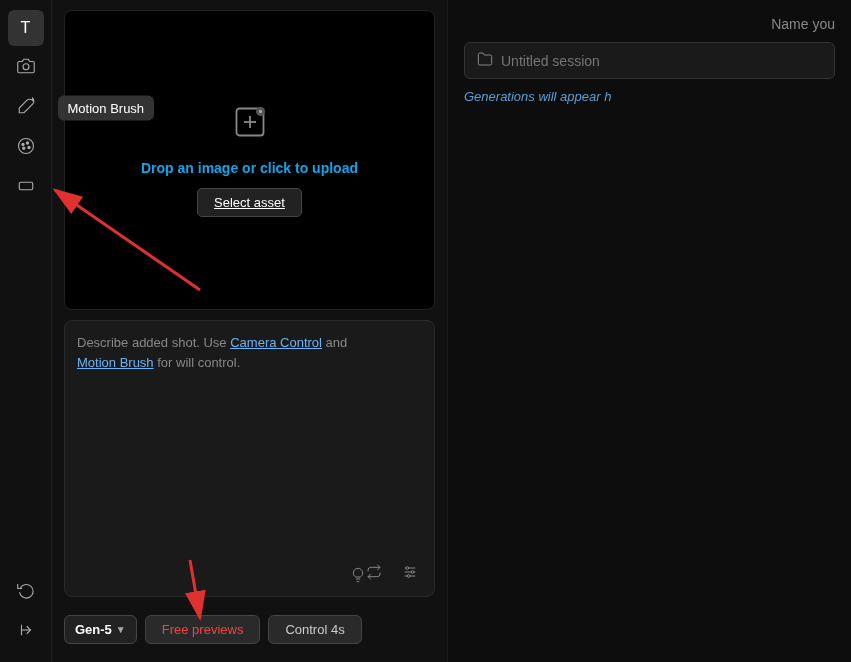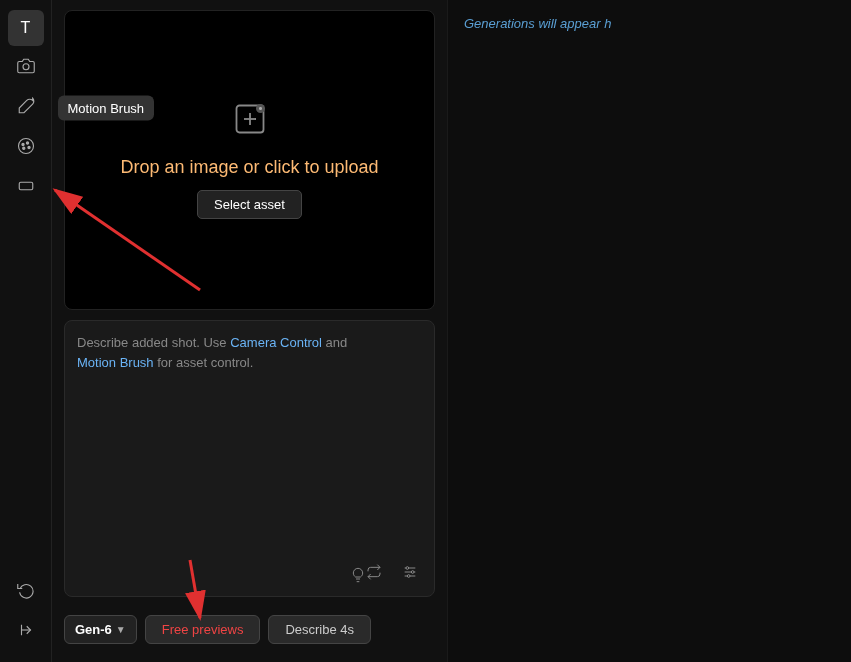--- a/index.html
+++ b/index.html
@@ -84,32 +84,33 @@
       justify-content: center;
       gap: 12px;
       margin-bottom: 10px;
       border: 1px solid #222;
     }
     .upload-icon {
       font-size: 32px;
       color: #888;
     }
     .upload-text {
-      color: #fdba74;
-      font-size: 18px;
-      font-weight: 400;
+      color: #0ea5e9;
+      font-size: 14px;
+      font-weight: 700;
     }
     .select-asset-btn {
       background: #222;
       color: #fff;
       border: 1px solid #444;
       padding: 6px 16px;
       border-radius: 5px;
       cursor: pointer;
       font-size: 13px;
+      text-decoration: underline;
     }
 
     
     .prompt-area {
       background: #1a1a1a;
       border-radius: 8px;
       padding: 12px;
       flex: 1;
       display: flex;
       flex-direction: column;
@@ -117,20 +118,21 @@
       border: 1px solid #2a2a2a;
       margin-bottom: 10px;
     }
     .prompt-hint {
       color: #888;
       font-size: 13px;
       line-height: 1.5;
     }
     .prompt-hint a {
       color: #6ab3f5;
+      text-decoration: underline;
       cursor: pointer;
     }
     .prompt-icons {
       position: absolute;
       bottom: 10px;
       right: 10px;
       display: flex;
       gap: 8px;
     }
     .prompt-icon-btn {
@@ -321,21 +323,21 @@
         <line x1="19" y1="4" x2="19" y2="6" stroke="#aaa"></line>
       </svg>
     </div>
     <div class="upload-text">Drop an image or click to upload</div>
     <button class="select-asset-btn">Select asset</button>
   </div>
 
   <div class="prompt-area">
     <div class="prompt-hint">
       <span>Describe added shot. Use </span><a>Camera Control</a><span> and</span><br>
-      <a>Motion Brush</a><span> for asset control.</span>
+      <a>Motion Brush</a><span> for will control.</span>
     </div>
     <div class="bulb-icon">
       <svg width="16" height="16" viewBox="0 0 24 24" fill="none" stroke="currentColor" stroke-width="1.5">
         <path d="M9 18h6M10 22h4M12 2a7 7 0 0 1 7 7c0 2.5-1.3 4.7-3.3 6H8.3C6.3 13.7 5 11.5 5 9a7 7 0 0 1 7-7z"></path>
       </svg>
     </div>
     <div class="prompt-icons">
       <div class="prompt-icon-btn">
         <svg width="16" height="16" viewBox="0 0 24 24" fill="none" stroke="currentColor" stroke-width="1.5">
           <polyline points="17 1 21 5 17 9"></polyline>
@@ -352,29 +354,38 @@
           <circle cx="8" cy="6" r="2" fill="#1a1a1a" stroke="currentColor"></circle>
           <circle cx="16" cy="12" r="2" fill="#1a1a1a" stroke="currentColor"></circle>
           <circle cx="10" cy="18" r="2" fill="#1a1a1a" stroke="currentColor"></circle>
         </svg>
       </div>
     </div>
   </div>
 
   <div class="bottom-bar">
     <div class="gen-selector">
-      <span>Gen-6</span>
+      <span>Gen-5</span>
       <span class="chevron">▼</span>
     </div>
     <button class="free-previews-btn">Free previews</button>
-    <button class="generate-btn">Describe 4s</button>
+    <button class="generate-btn">Control 4s</button>
   </div>
 </div>
 
 <div class="right-panel">
+  <div class="name-your-session">Name you</div>
+  <div class="session-input-wrapper">
+    <span class="folder-icon">
+      <svg width="16" height="16" viewBox="0 0 24 24" fill="none" stroke="#888" stroke-width="1.5">
+        <path d="M22 19a2 2 0 0 1-2 2H4a2 2 0 0 1-2-2V5a2 2 0 0 1 2-2h5l2 3h9a2 2 0 0 1 2 2z"></path>
+      </svg>
+    </span>
+    <input class="session-input" type="text" placeholder="Untitled session" style="">
+  </div>
   <div class="generations-text">Generations will appear h</div>
 </div>
 
 <svg class="arrows-overlay" xmlns="http://www.w3.org/2000/svg">
 
   <defs>
     <marker id="arrowhead1" markerWidth="10" markerHeight="7" refX="9" refY="3.5" orient="auto">
       <polygon points="0 0, 10 3.5, 0 7" fill="#e03030"></polygon>
     </marker>
     <marker id="arrowhead2" markerWidth="10" markerHeight="7" refX="9" refY="3.5" orient="auto">

